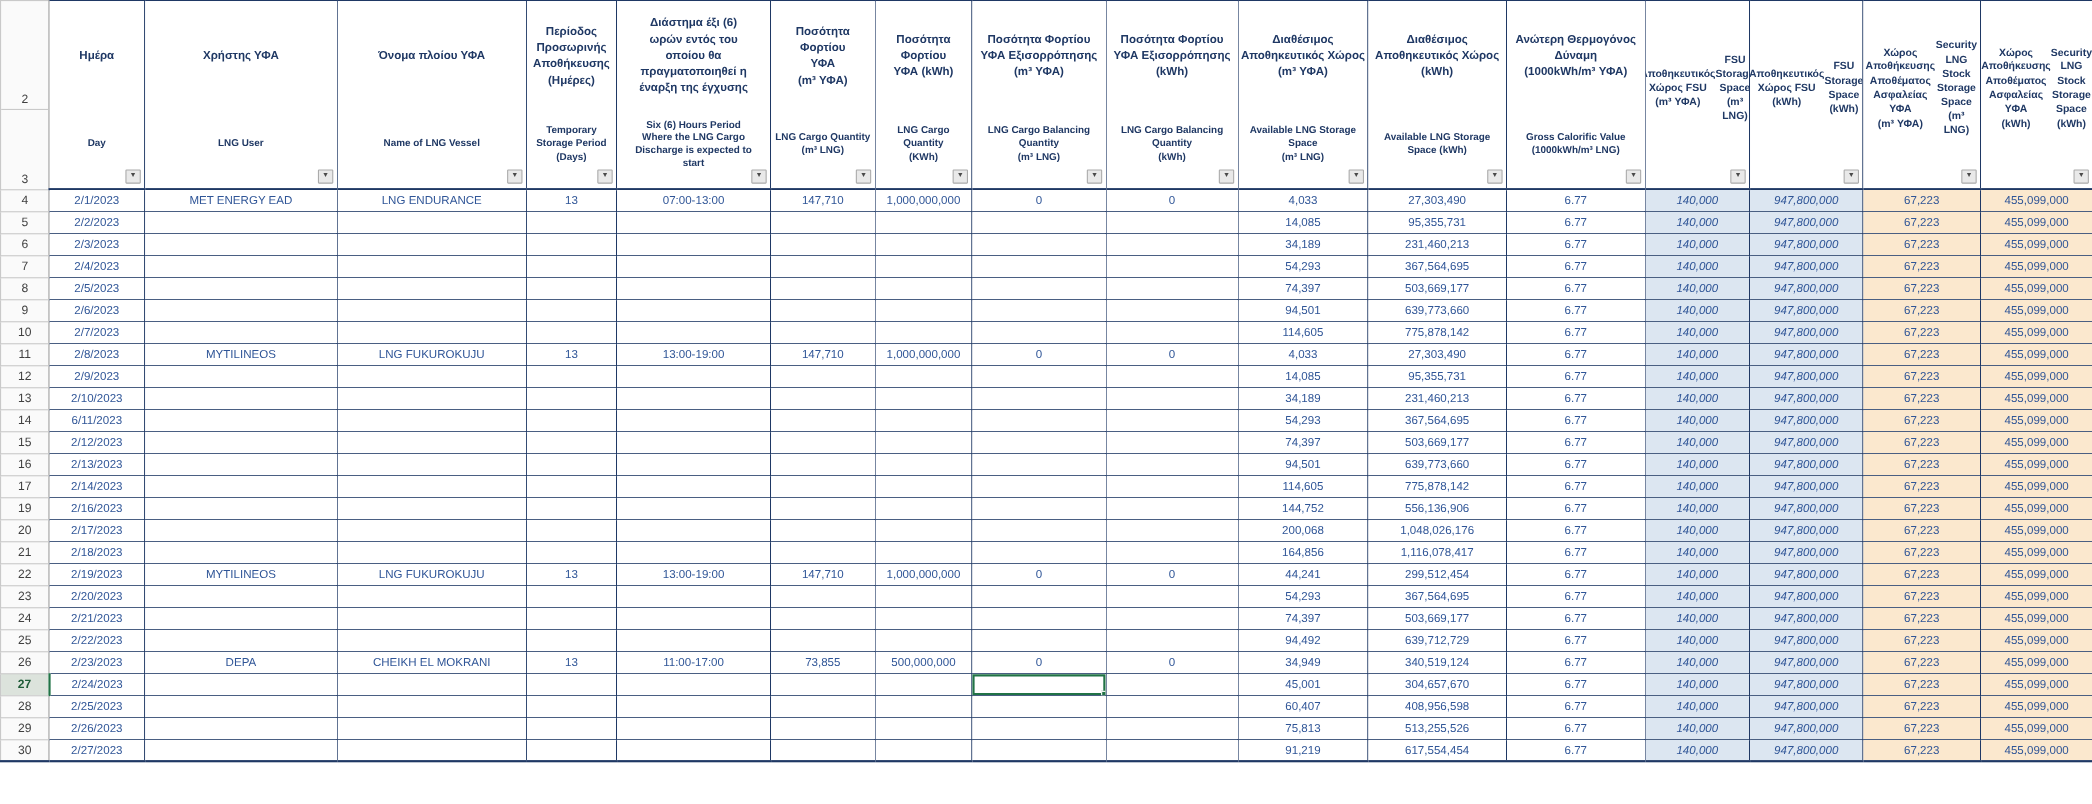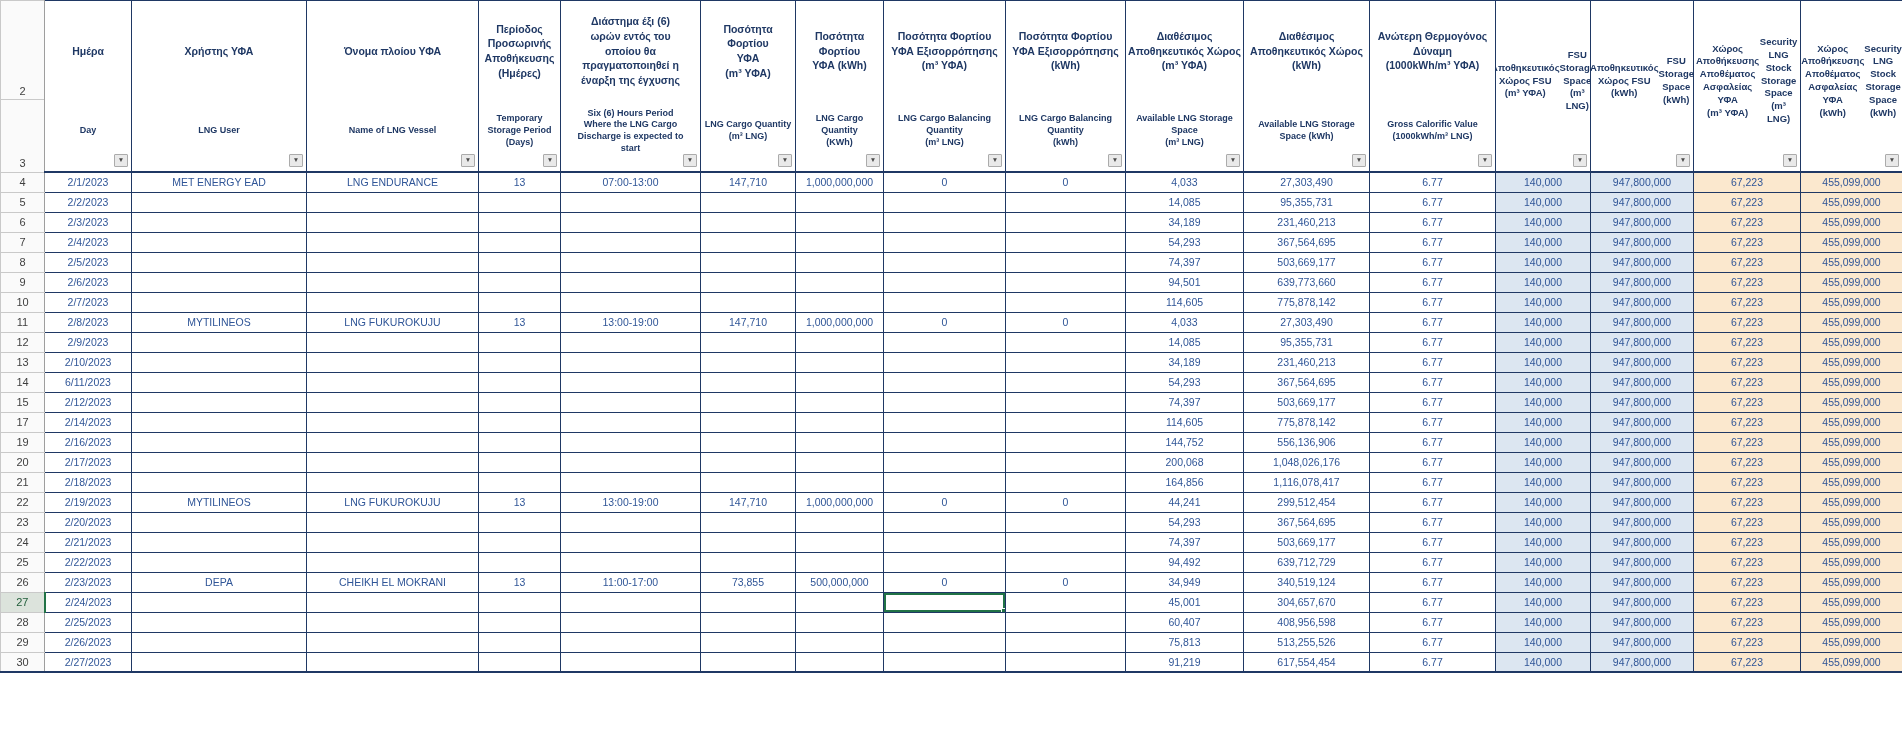--- a/index.html
+++ b/index.html
@@ -26,21 +26,21 @@
     font-size:11px;
     font-weight:400;
     text-align:center;
     vertical-align:bottom;
   }
   td.gutter{vertical-align:middle;}
   td.gutter.active{
     background:#DCE3DC;
     border-right:2px solid var(--c-sel);
     color:#1F5C38;
-    font-weight:400;
+    font-weight:700;
   }
   .gutter-stack{display:flex;flex-direction:column;height:100%;}
   .gutter-stack .g2{height:99px;display:flex;align-items:flex-end;justify-content:center;padding-bottom:2px;border-bottom:1px solid #C9C9C9;}
   .gutter-stack .g3{flex:1;display:flex;align-items:flex-end;justify-content:center;padding-bottom:3px;}
 
   
   thead th.hcell{
     position:relative;
     border:1px solid var(--c-border);
     border-bottom:2px solid var(--c-border);
@@ -76,21 +76,21 @@
   tbody tr{height:20px;}
   tbody td.cell{
     border:1px solid var(--c-border);
     color:var(--c-data);
     font-size:10.5px;
     text-align:center;
     vertical-align:middle;
     background:#fff;
     position:relative;
   }
-  tbody td.fill-blue{background:var(--c-fsu);}
+  tbody td.fill-blue{background:var(--c-fsu);font-style:italic;}
   tbody td.fill-tan{background:var(--c-sec);}
   tbody td.selected{box-shadow:inset 0 0 0 2px var(--c-sel);}
   tbody td.selected .handle{
     position:absolute;right:-1px;bottom:-1px;width:5px;height:5px;
     background:var(--c-sel);border:1px solid #fff;
   }
   tbody tr:last-child td{border-bottom:2px solid var(--c-border);}
   col.gcol{width:44px;}
 </style>
 </head>
@@ -523,20 +523,39 @@
           <td class="cell"></td>
           <td class="cell">74,397</td>
           <td class="cell">503,669,177</td>
           <td class="cell">6.77</td>
           <td class="cell fill-blue">140,000</td>
           <td class="cell fill-blue">947,800,000</td>
           <td class="cell fill-tan">67,223</td>
           <td class="cell fill-tan">455,099,000</td>
         </tr>
         <tr>
+          <td class="gutter">16</td>
+          <td class="cell">2/13/2023</td>
+          <td class="cell"></td>
+          <td class="cell"></td>
+          <td class="cell"></td>
+          <td class="cell"></td>
+          <td class="cell"></td>
+          <td class="cell"></td>
+          <td class="cell"></td>
+          <td class="cell"></td>
+          <td class="cell">94,501</td>
+          <td class="cell">639,773,660</td>
+          <td class="cell">6.77</td>
+          <td class="cell fill-blue">140,000</td>
+          <td class="cell fill-blue">947,800,000</td>
+          <td class="cell fill-tan">67,223</td>
+          <td class="cell fill-tan">455,099,000</td>
+        </tr>
+        <tr>
           <td class="gutter">17</td>
           <td class="cell">2/14/2023</td>
           <td class="cell"></td>
           <td class="cell"></td>
           <td class="cell"></td>
           <td class="cell"></td>
           <td class="cell"></td>
           <td class="cell"></td>
           <td class="cell"></td>
           <td class="cell"></td>

